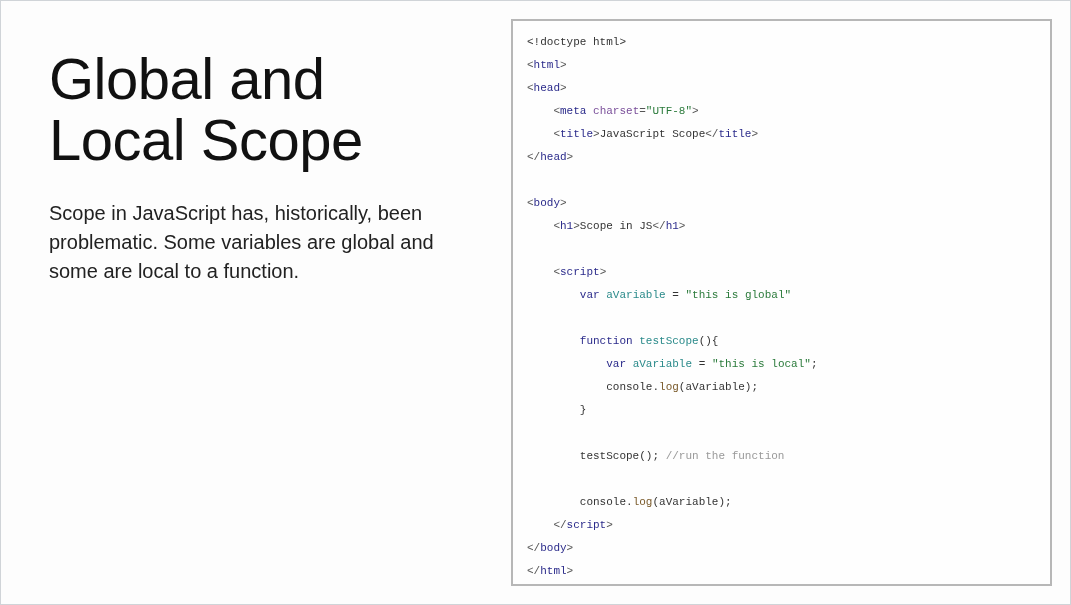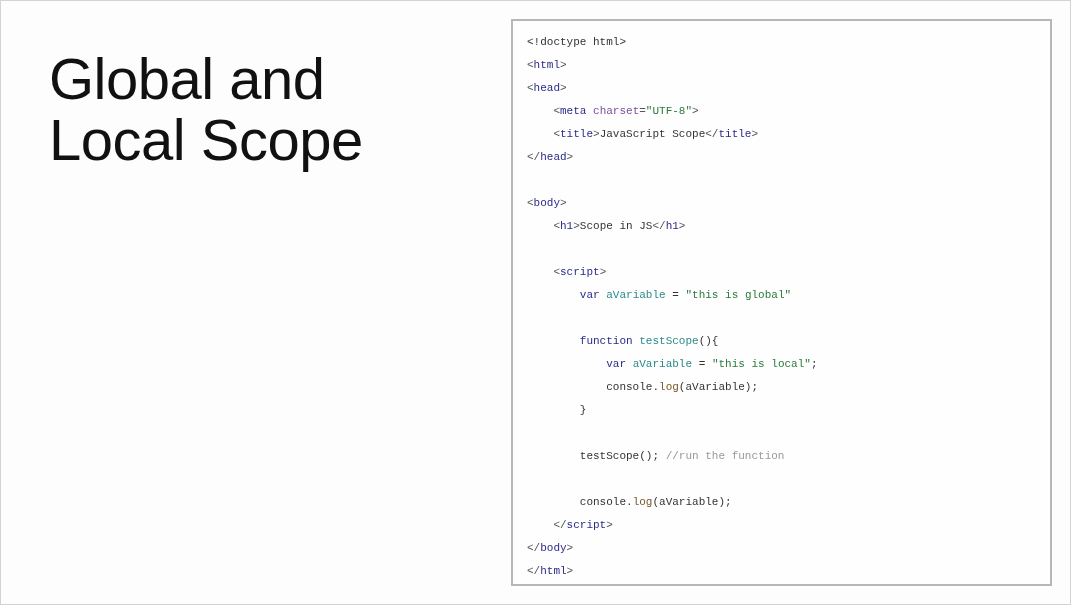--- a/index.html
+++ b/index.html
@@ -65,20 +65,21 @@
   .c-func   { color: #7a5a2a; } 
   .c-txt    { color: #333; }
   .c-cmt    { color: #999; }
 </style>
 </head>
 <body>
 
 <div class="slide">
   <div class="left">
     <h1 class="title">Global and Local Scope</h1>
+    <p class="desc">Scope in JavaScript has, historically, been problematic. Some variables are global and some are local to a function.</p>
   </div>
   <div class="right">
     <div class="codebox"><span class="c-decl">&lt;!doctype html&gt;</span>
 <span class="c-br">&lt;</span><span class="c-tag">html</span><span class="c-br">&gt;</span>
 <span class="c-br">&lt;</span><span class="c-tag">head</span><span class="c-br">&gt;</span>
 <span>    </span><span class="c-br">&lt;</span><span class="c-tag">meta</span><span> </span><span class="c-attr">charset</span><span class="c-br">=</span><span class="c-str">"UTF-8"</span><span class="c-br">&gt;</span>
 <span>    </span><span class="c-br">&lt;</span><span class="c-tag">title</span><span class="c-br">&gt;</span><span class="c-txt">JavaScript Scope</span><span class="c-br">&lt;/</span><span class="c-tag">title</span><span class="c-br">&gt;</span>
 <span class="c-br">&lt;/</span><span class="c-tag">head</span><span class="c-br">&gt;</span>
 <span></span>
 <span class="c-br">&lt;</span><span class="c-tag">body</span><span class="c-br">&gt;</span>

